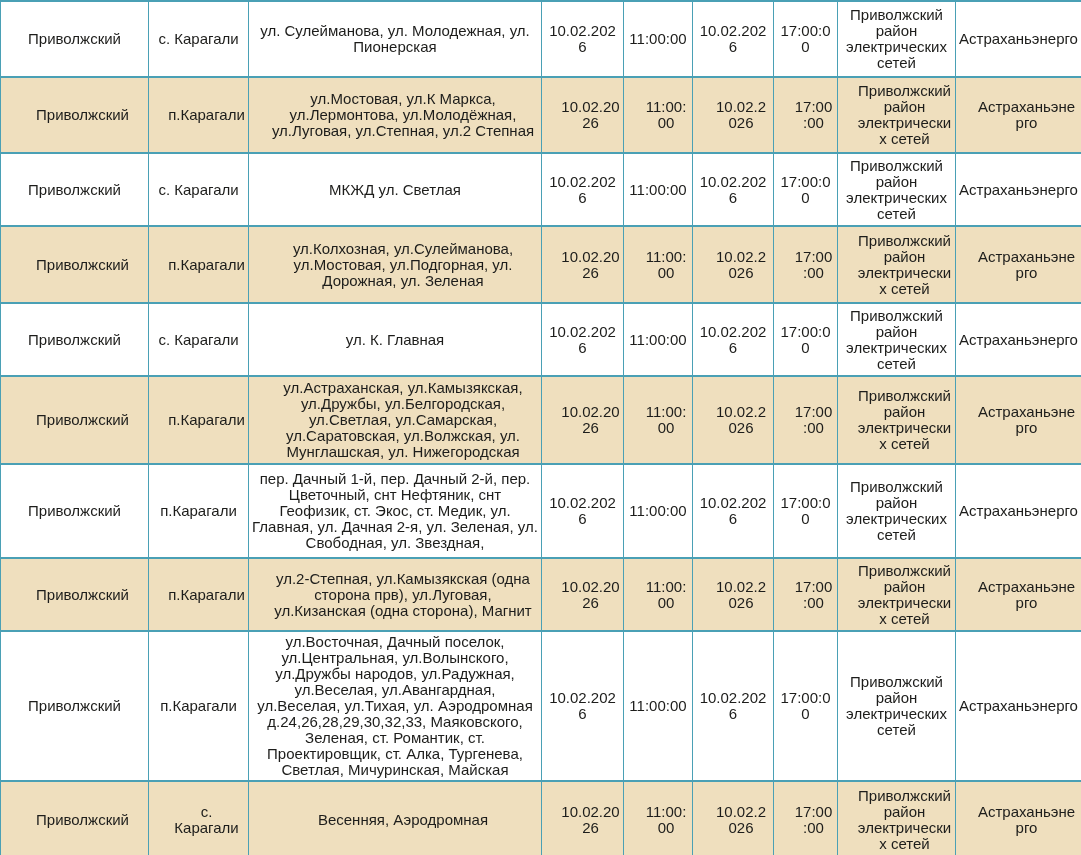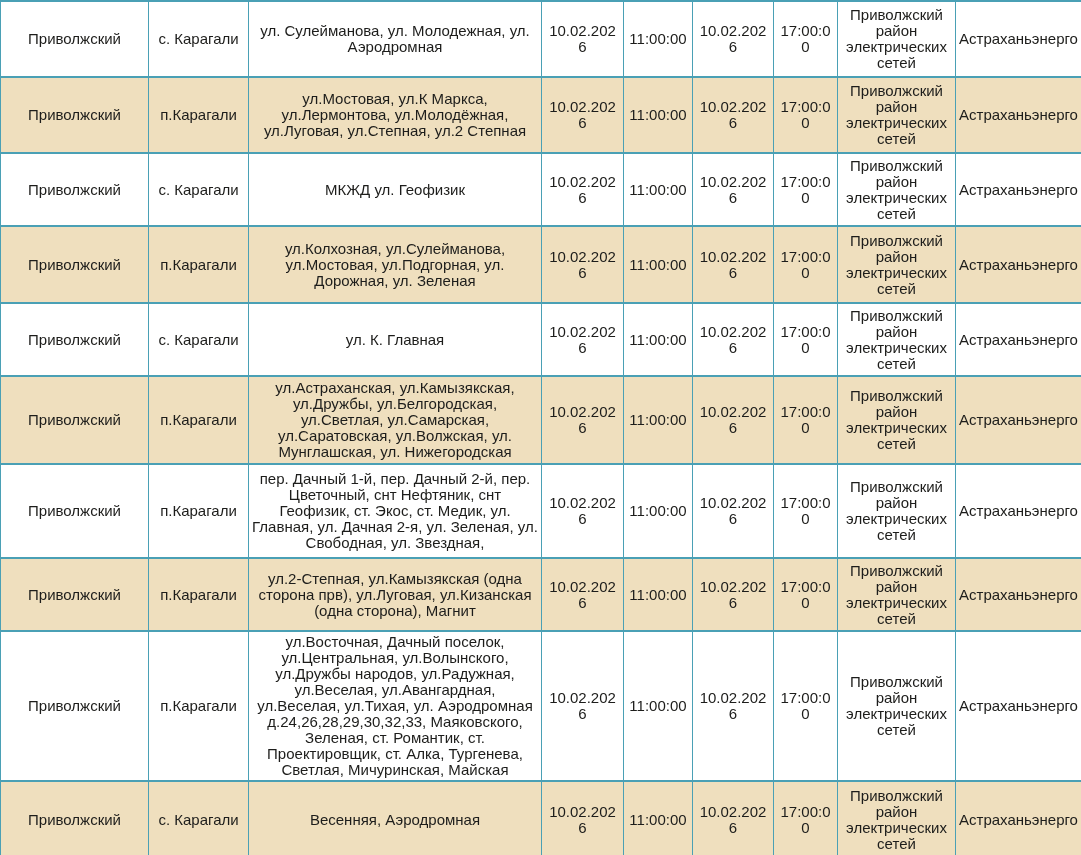--- a/index.html
+++ b/index.html
@@ -30,20 +30,21 @@
     border-top:2px solid var(--border-color);
     border-bottom:2px solid var(--border-color);
     text-align:center;
     vertical-align:middle;
     padding:2px 3px;
     background:var(--row-plain);
     word-wrap:break-word;
   }
   table.outage tr.shaded td{
     background:var(--row-shaded);
+    padding-left:19px;
   }
   
   table.outage tr:nth-child(1){height:76px;}
   table.outage tr:nth-child(2){height:76px;}
   table.outage tr:nth-child(3){height:73px;}
   table.outage tr:nth-child(4){height:77px;}
   table.outage tr:nth-child(5){height:73px;}
   table.outage tr:nth-child(6){height:88px;}
   table.outage tr:nth-child(7){height:94px;}
   table.outage tr:nth-child(8){height:73px;}
@@ -72,21 +73,21 @@
     <col class="c-time-start">
     <col class="c-date-end">
     <col class="c-time-end">
     <col class="c-network">
     <col class="c-company">
   </colgroup>
   <tbody>
       <tr>
     <td>Приволжский</td>
     <td>с. Карагали</td>
-    <td>ул. Сулейманова, ул. Молодежная, ул. Аэродромная</td>
+    <td>ул. Сулейманова, ул. Молодежная, ул. Пионерская</td>
     <td>10.02.2026</td>
     <td>11:00:00</td>
     <td>10.02.2026</td>
     <td>17:00:00</td>
     <td>Приволжский район электрических сетей</td>
     <td>Астраханьэнерго</td>
   </tr>
       <tr class="shaded">
     <td>Приволжский</td>
     <td>п.Карагали</td>
@@ -94,21 +95,21 @@
     <td>10.02.2026</td>
     <td>11:00:00</td>
     <td>10.02.2026</td>
     <td>17:00:00</td>
     <td>Приволжский район электрических сетей</td>
     <td>Астраханьэнерго</td>
   </tr>
       <tr>
     <td>Приволжский</td>
     <td>с. Карагали</td>
-    <td>МКЖД ул. Геофизик</td>
+    <td>МКЖД ул. Светлая</td>
     <td>10.02.2026</td>
     <td>11:00:00</td>
     <td>10.02.2026</td>
     <td>17:00:00</td>
     <td>Приволжский район электрических сетей</td>
     <td>Астраханьэнерго</td>
   </tr>
       <tr class="shaded">
     <td>Приволжский</td>
     <td>п.Карагали</td>

